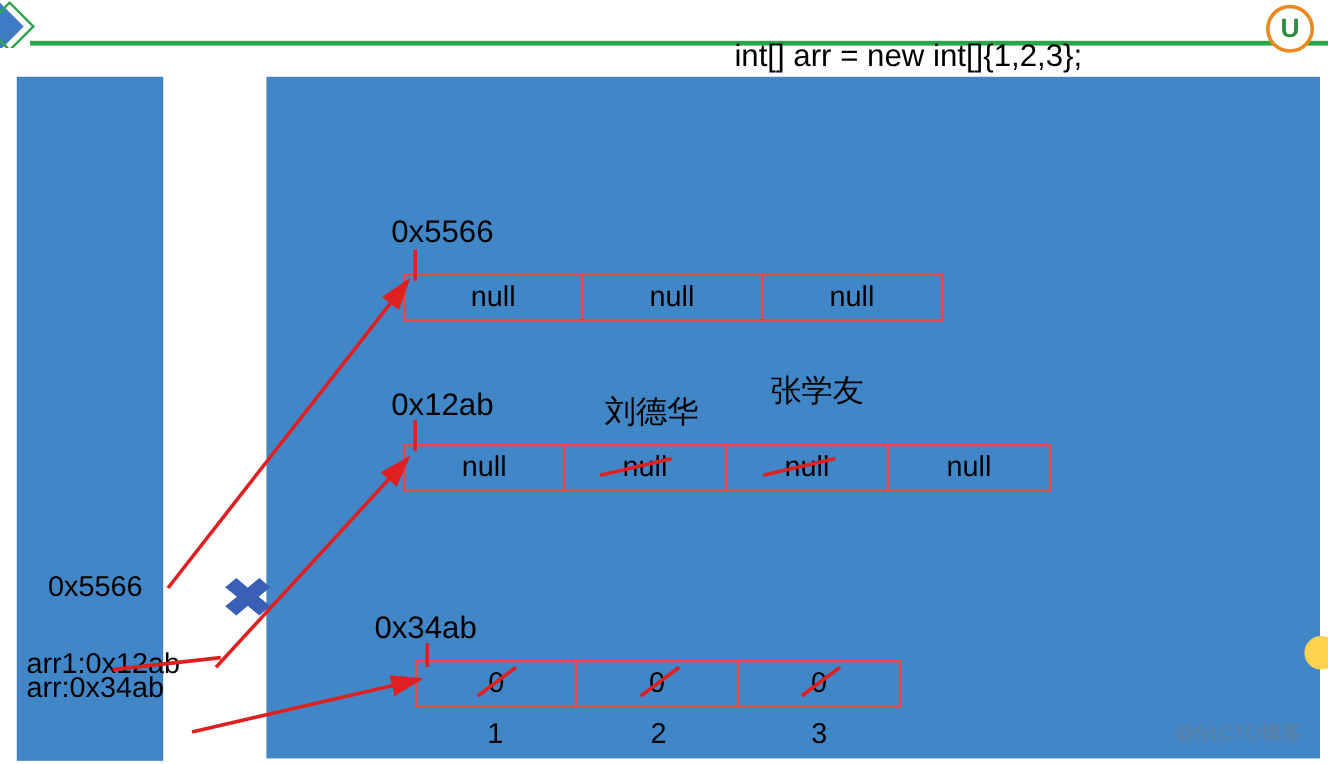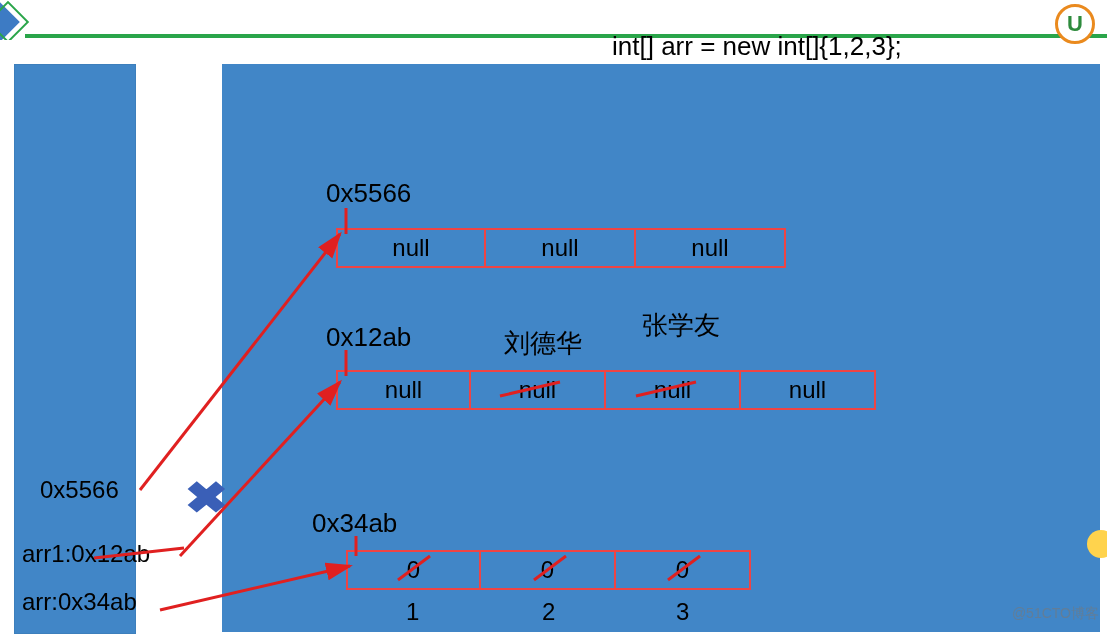--- a/index.html
+++ b/index.html
@@ -128,23 +128,23 @@
   }
   .x-mark {
     position: absolute;
     font-size: 44px;
     color: #3a5fb7;
     font-weight: bold;
     transform: scaleX(1.2);
   }
   .watermark {
     position: absolute;
-    right: 8px;
+    right: 22px;
     bottom: 14px;
-    font-size: 14px;
+    font-size: 17px;
     color: rgba(120,120,120,0.6);
   }
   .yellow-dot {
     position: absolute;
     right: -8px;
     top: 530px;
     width: 28px;
     height: 28px;
     border-radius: 50%;
     background: #ffd34d;
@@ -174,21 +174,21 @@
 <span>arr1 = new String[3];</span>
 <span>sysout(arr1[1]);//null</span>
 </div>
 
 <div class="stack-box"></div>
 
 <div class="heap-box"></div>
 
 <div class="stack-label" style="top:476px; left:40px;">0x5566</div>
 <div class="stack-label" style="top:540px; left:22px;">arr1:0x12ab</div>
-<div class="stack-label" style="top:588px; left:22px;">arr:0x34ab</div>
+<div class="stack-label" style="top:560px; left:22px;">arr:0x34ab</div>
 
 <div class="x-mark" style="top:472px; left:188px;">✖</div>
 
 <div class="addr-label" style="top:178px; left:326px;">0x5566</div>
 <div class="array-row" style="top:228px; left:336px;">
   <div class="cell w150">null</div>
   <div class="cell w150">null</div>
   <div class="cell w150">null</div>
 </div>
 

